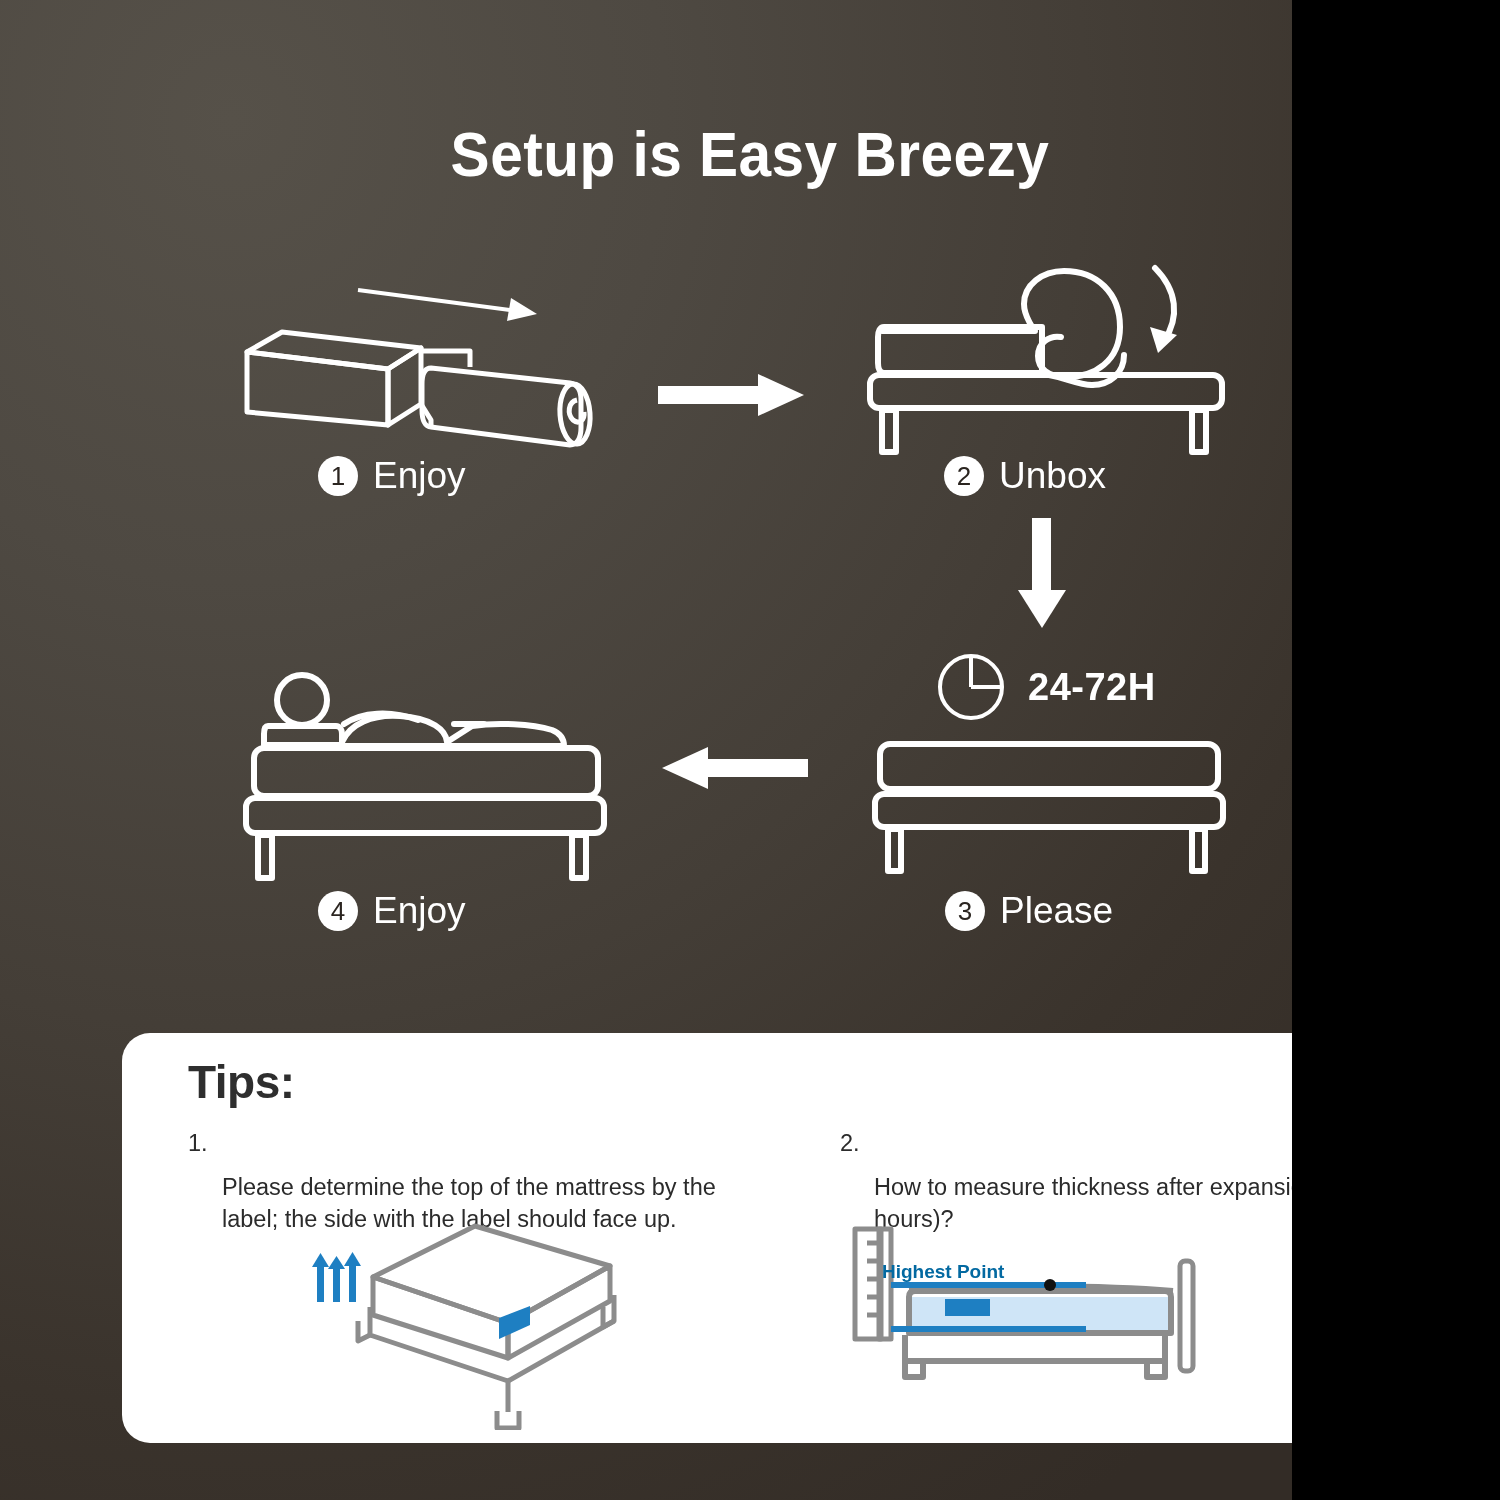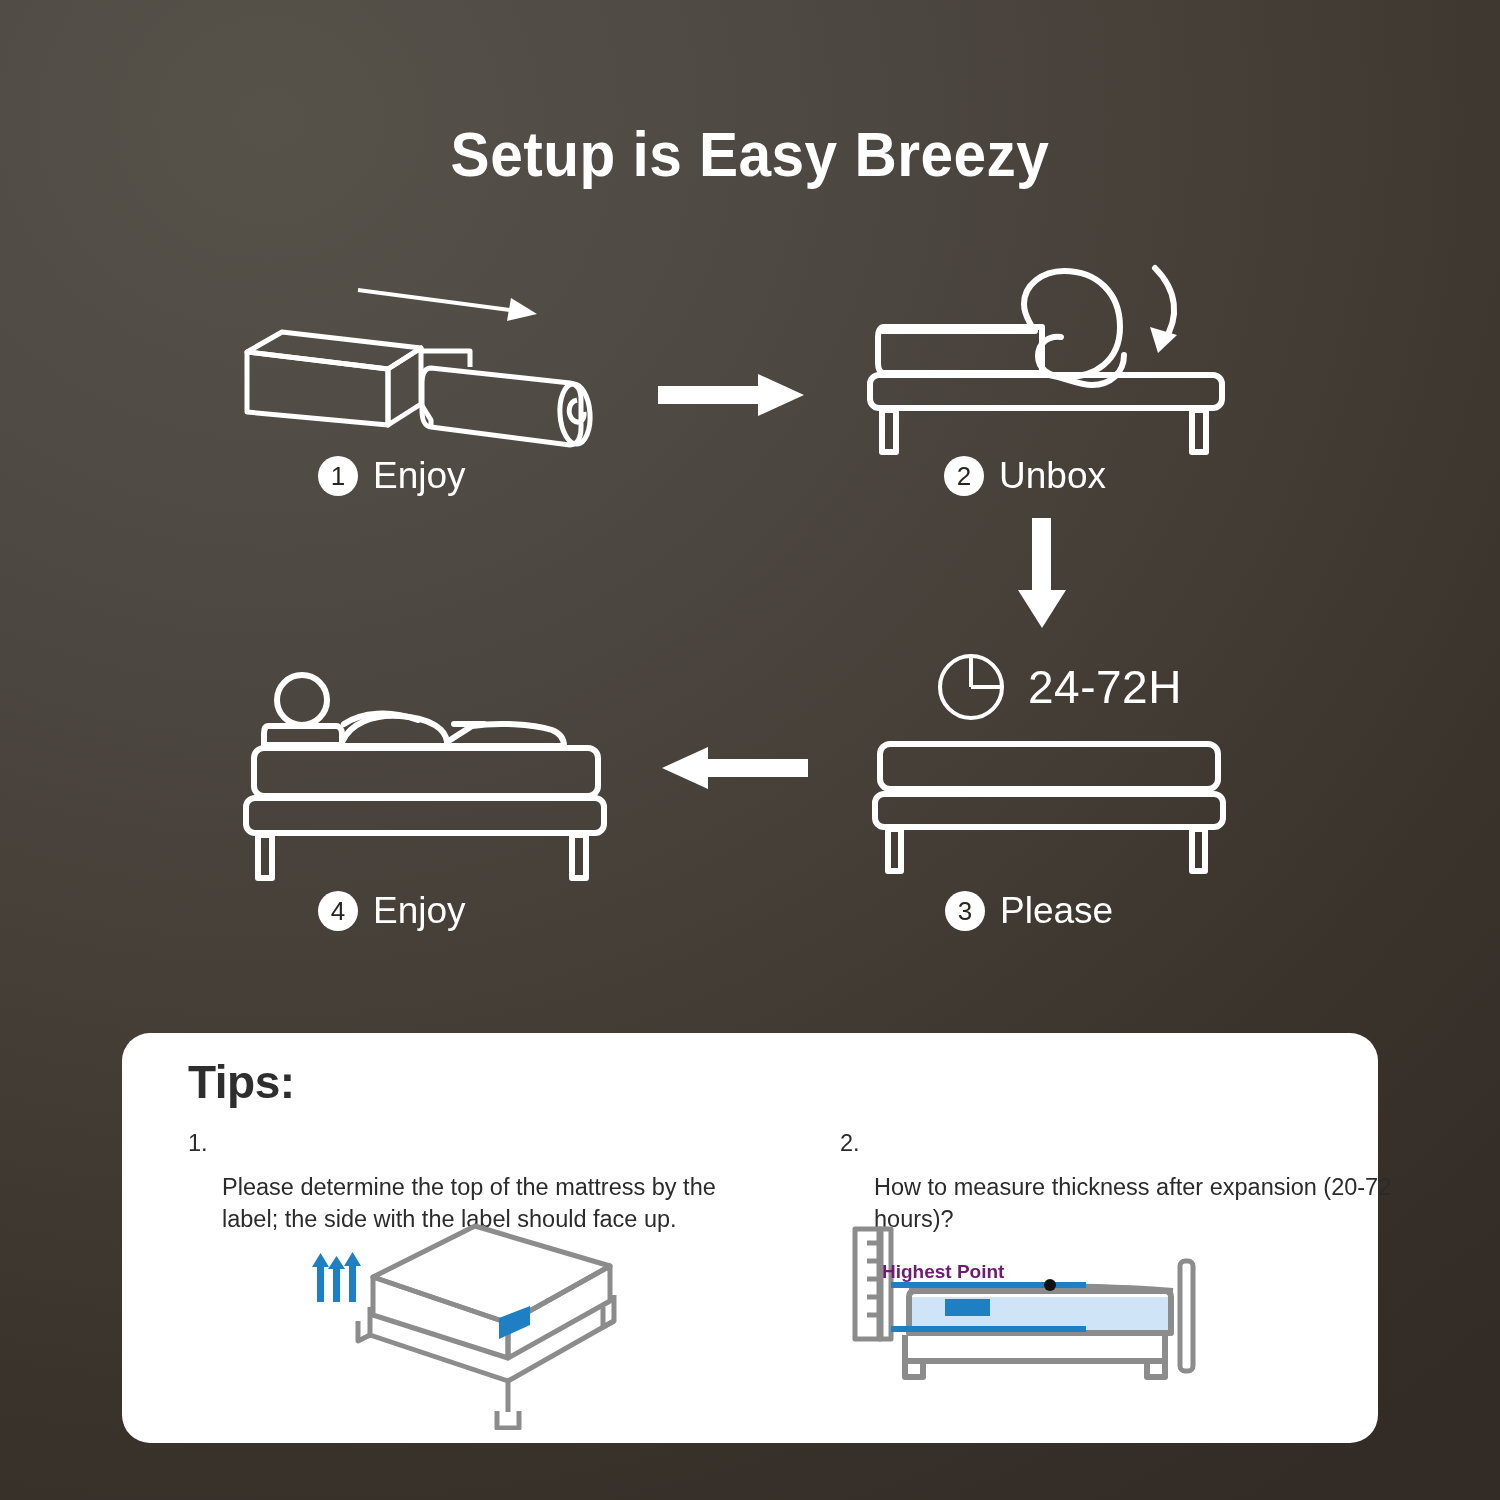--- a/index.html
+++ b/index.html
@@ -2,21 +2,21 @@
 <html><head>
 <meta charset="utf-8">
 <style>
   html, body {
     margin: 0;
     padding: 0;
     background: #000;
   }
   #page {
     position: relative;
-    width: 1500px;
+    width: 1292px;
     height: 1500px;
     overflow: hidden;
     font-family: "Liberation Sans", sans-serif;
     background:
       radial-gradient(120% 110% at 18% 8%, #565149 0%, #4E4942 28%, #443E37 55%, #3A332C 78%, #332C26 100%);
   }
 
   
   .title {
     position: absolute;
@@ -71,22 +71,22 @@
   .clock-row {
     position: absolute;
     left: 936px;
     top: 652px;
     display: flex;
     align-items: center;
     gap: 22px;
   }
   .clock-text {
     color: #ffffff;
-    font-size: 46px;
-    font-weight: 400;
+    font-size: 38px;
+    font-weight: 700;
     letter-spacing: 0.5px;
   }
 
   
   .tips-card {
     position: absolute;
     left: 122px;
     top: 1033px;
     width: 1256px;
     height: 410px;
@@ -124,21 +124,21 @@
   .tip-art { position: absolute; }
   #tip1-art { left: 170px; top: 182px; }
   #tip2-art { left: 725px; top: 186px; }
 
   .hp-label {
     position: absolute;
     left: 760px;
     top: 228px;
     font-size: 19px;
     font-weight: bold;
-    color: #701a75;
+    color: #0369a1;
     white-space: nowrap;
   }
 </style>
 </head>
 <body>
 
 <div id="page">
 
   <div class="title">Setup is Easy Breezy</div>
 

